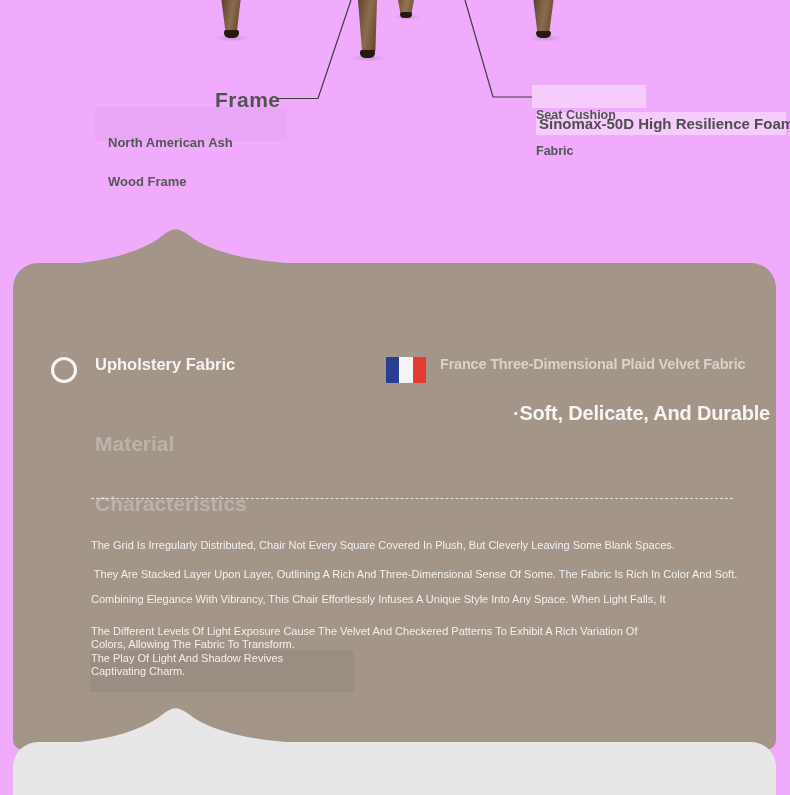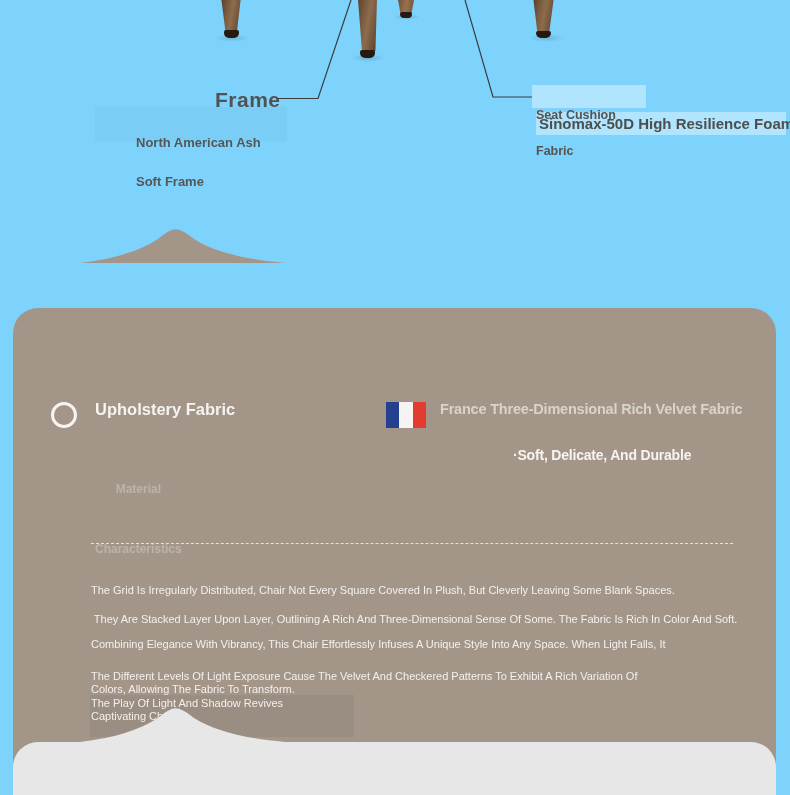--- a/index.html
+++ b/index.html
@@ -1,18 +1,18 @@
 <!DOCTYPE html>
 <html><head>
 <meta charset="utf-8">
 <style>
   html,body{margin:0;padding:0;}
   .page{
     position:relative; width:790px; height:795px; overflow:hidden;
-    background:#7dd3fc;
+    background:#f0abfc;
     font-family:"Liberation Sans", sans-serif;
   }
   
   .top-section{position:absolute;left:0;top:0;width:790px;height:263px;z-index:1;}
   .leg-body{position:absolute;background:linear-gradient(100deg,#55402b 0%,#7e5f43 35%,#8d6c4d 52%,#6a4e36 85%,#4e3a27 100%);}
   .leg-a{left:221px;top:0;width:20px;height:31px;clip-path:polygon(2% 0,98% 0,80% 100%,22% 100%);}
   .leg-b{left:357px;top:0;width:20px;height:51px;clip-path:polygon(5% 0,100% 0,92% 100%,25% 100%);}
   .leg-c{left:398px;top:0;width:16px;height:13px;clip-path:polygon(0 0,100% 0,85% 100%,15% 100%);
          background:linear-gradient(100deg,#6d5138,#97724f 50%,#6f5338);}
   .leg-d{left:533px;top:0;width:21px;height:31px;clip-path:polygon(2% 0,98% 0,78% 100%,20% 100%);}
@@ -26,42 +26,42 @@
   .shadow-b{left:350px;top:54px;width:36px;height:8px;}
   .shadow-c{left:393px;top:14px;width:28px;height:6px;}
   .shadow-d{left:528px;top:34px;width:36px;height:8px;}
   .callout-svg{position:absolute;left:0;top:0;pointer-events:none;}
   .patch{position:absolute;}
   .patch-frame{left:95px;top:107px;width:192px;height:34px;background:rgba(0,0,0,.025);}
   .patch-seat{left:532px;top:85px;width:114px;height:23px;background:rgba(255,255,255,.4);}
   .patch-sinomax{left:536px;top:112px;width:250px;height:23px;background:rgba(255,255,255,.4);}
   .lbl{position:absolute;white-space:pre;}
   .frame-title{left:215px;top:88px;font-size:21px;font-weight:600;color:#525252;letter-spacing:.5px;}
-  .frame-sub{left:108px;top:110px;font-size:13px;font-weight:700;color:#565656;line-height:13px;margin-left:28px;}
+  .frame-sub{left:108px;top:110px;font-size:13px;font-weight:700;color:#565656;line-height:13px;}
   .seat-label{left:536px;top:85px;font-size:12.5px;font-weight:700;color:#545454;line-height:12px;}
   .sinomax{left:539px;top:115px;font-size:15px;font-weight:700;color:#4e4e4e;}
   
   .bump{position:absolute;width:205px;height:35px;}
   .bump-top{left:80px;top:228px;z-index:2;}
   .bump-bottom{left:80px;top:707px;z-index:3;}
   .fabric-card{
     position:absolute;left:13px;top:263px;width:763px;height:487px;z-index:2;
-    background:#a39689;border-radius:25px 25px 10px 10px;margin-top:45px;
+    background:#a39689;border-radius:25px 25px 10px 10px;
   }
   .ring{position:absolute;left:38px;top:94px;width:26px;height:26px;box-sizing:border-box;
         border:3px solid #f7f5f2;border-radius:50%;}
   .card-title{position:absolute;left:82px;top:92px;font-size:16.5px;font-weight:700;color:#f6f3f0;white-space:pre;}
-  .card-subtitle{position:absolute;left:82px;top:131px;font-size:12px;font-weight:600;
-        color:rgba(255,255,255,.27);line-height:20px;white-space:pre;text-align:center;}
+  .card-subtitle{position:absolute;left:82px;top:131px;font-size:21px;font-weight:600;
+        color:rgba(255,255,255,.27);line-height:20px;white-space:pre;}
   .flag{position:absolute;left:373px;top:94px;width:40px;height:26px;display:flex;}
   .flag span{flex:1;}
   .flag .b{background:#24408f;} .flag .w{background:#f6f4f2;} .flag .r{background:#e33b30;}
   .origin{position:absolute;left:427px;top:93px;font-size:14.5px;font-weight:600;color:#d9d3cc;
         letter-spacing:-.2px;white-space:pre;}
-  .tagline{position:absolute;left:500px;top:139px;font-size:14px;font-weight:700;color:#f7f4f1;
+  .tagline{position:absolute;left:500px;top:139px;font-size:20px;font-weight:700;color:#f7f4f1;
         letter-spacing:-.2px;white-space:pre;}
   .divider{position:absolute;left:78px;top:235px;width:642px;height:0;
         border-top:1.5px dashed rgba(255,255,255,.72);}
   .shade-box{position:absolute;left:77px;top:387px;width:264px;height:42px;background:rgba(0,0,0,.05);}
   .para{position:absolute;left:78px;font-size:11px;font-weight:500;color:#f3f0ed;line-height:13px;}
   .para .line{white-space:pre;}
   .para-1{top:276px;} .para-2{top:305px;left:78px;} .para-3{top:330px;text-align:right;}
   .para-4{top:362px;} .para-5{top:389px;}
   
   .bottom-card{
@@ -93,21 +93,21 @@
     <div class="patch patch-sinomax"></div>
 
     <svg class="callout-svg" width="790" height="150" viewBox="0 0 790 150">
       <polyline points="278,98.5 318,98.5 351,0" fill="none" stroke="#3c3c3c" stroke-width="1.2"></polyline>
       <polyline points="465,0 493,97 532,97" fill="none" stroke="#3c3c3c" stroke-width="1.2"></polyline>
     </svg>
 
     <div class="lbl frame-title">Frame</div>
     <div class="lbl frame-sub">
       <div class="line">North American Ash</div>
-      <div class="line">Soft Frame</div>
+      <div class="line">Wood Frame</div>
     </div>
     <div class="lbl seat-label">
       <div class="line">Seat Cushion</div>
       <div class="line">Fabric</div>
     </div>
     <div class="lbl sinomax">Sinomax-50D High Resilience Foam</div>
   </div>
 
   <svg class="bump bump-top" viewBox="0 0 205 35" preserveAspectRatio="none">
     <path d="M0 35 C34 31 58 23.5 78 11 C86 4.5 91 1.2 95.5 1.2 C100 1.2 106 4.5 114 11 C134 23.5 162 31 205 35 Z" fill="#a39689"></path>
@@ -119,21 +119,21 @@
     <div class="card-subtitle">
       <div class="line">Material</div>
       <div class="line">Characteristics</div>
     </div>
 
     <div class="flag">
       <span class="b"></span>
       <span class="w"></span>
       <span class="r"></span>
     </div>
-    <div class="origin">France Three-Dimensional Rich Velvet Fabric</div>
+    <div class="origin">France Three-Dimensional Plaid Velvet Fabric</div>
     <div class="tagline">·Soft, Delicate, And Durable</div>
 
     <div class="divider"></div>
     <div class="shade-box"></div>
 
     <div class="para para-1">
       <div class="line">The Grid Is Irregularly Distributed, Chair Not Every Square Covered In Plush, But Cleverly Leaving Some Blank Spaces.</div>
     </div>
     <div class="para para-2">
       <div class="line"> They Are Stacked Layer Upon Layer, Outlining A Rich And Three-Dimensional Sense Of Some. The Fabric Is Rich In Color And Soft.</div>

